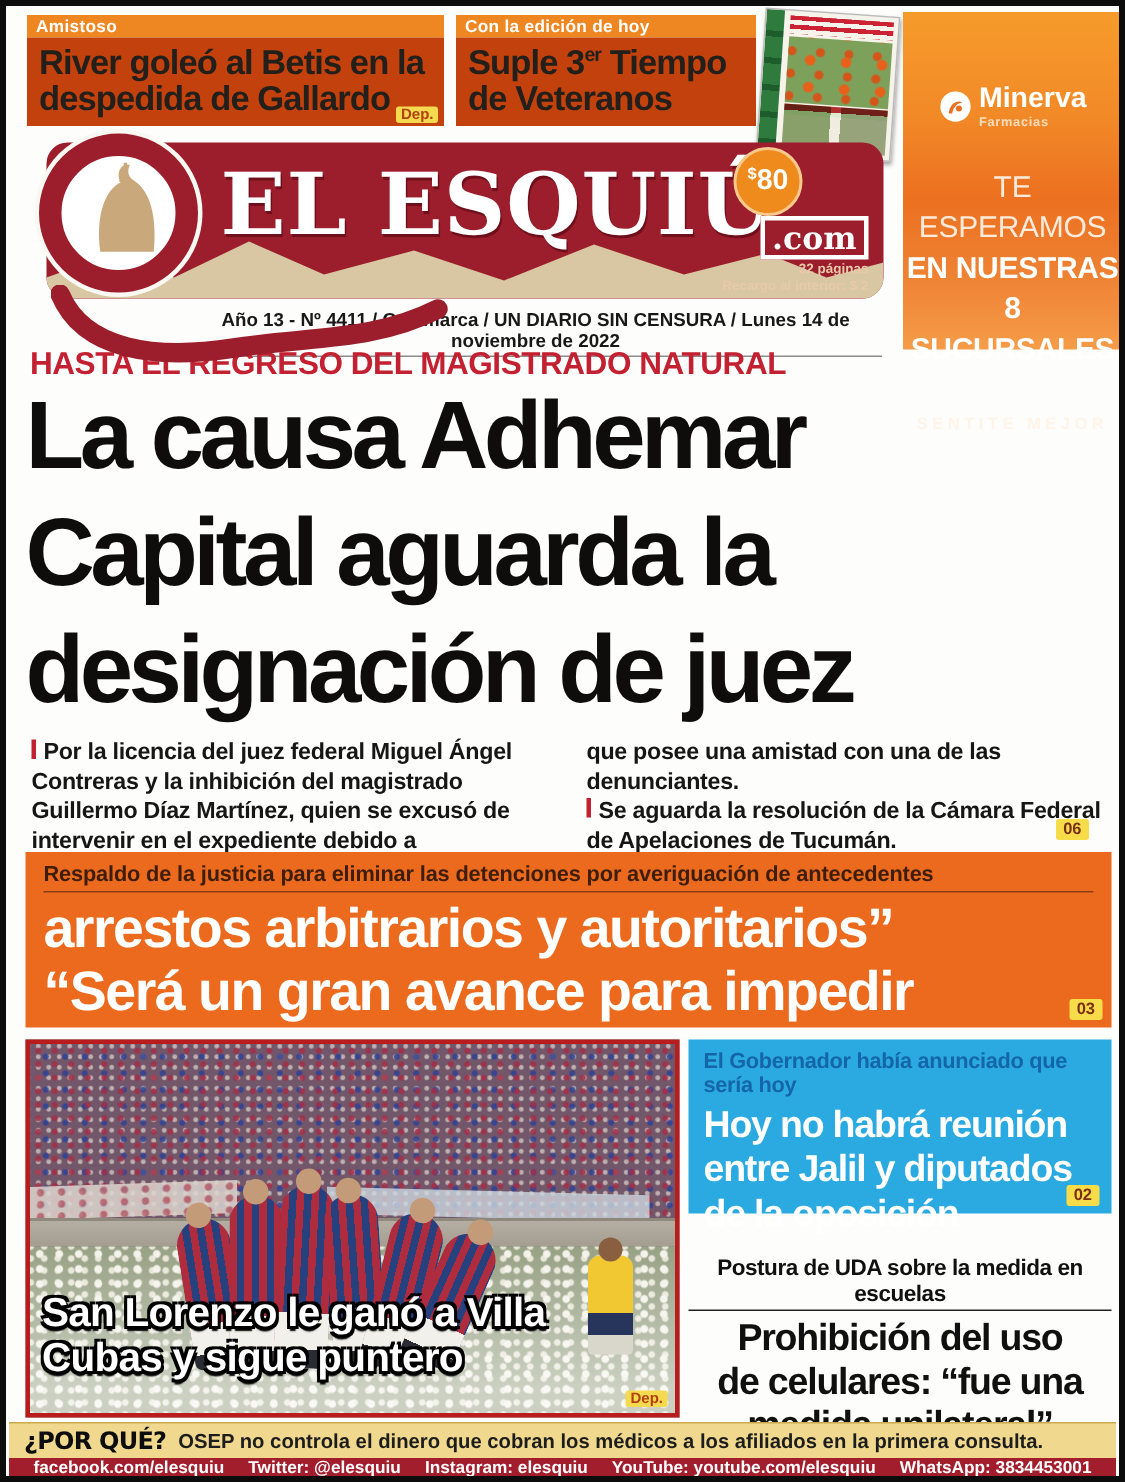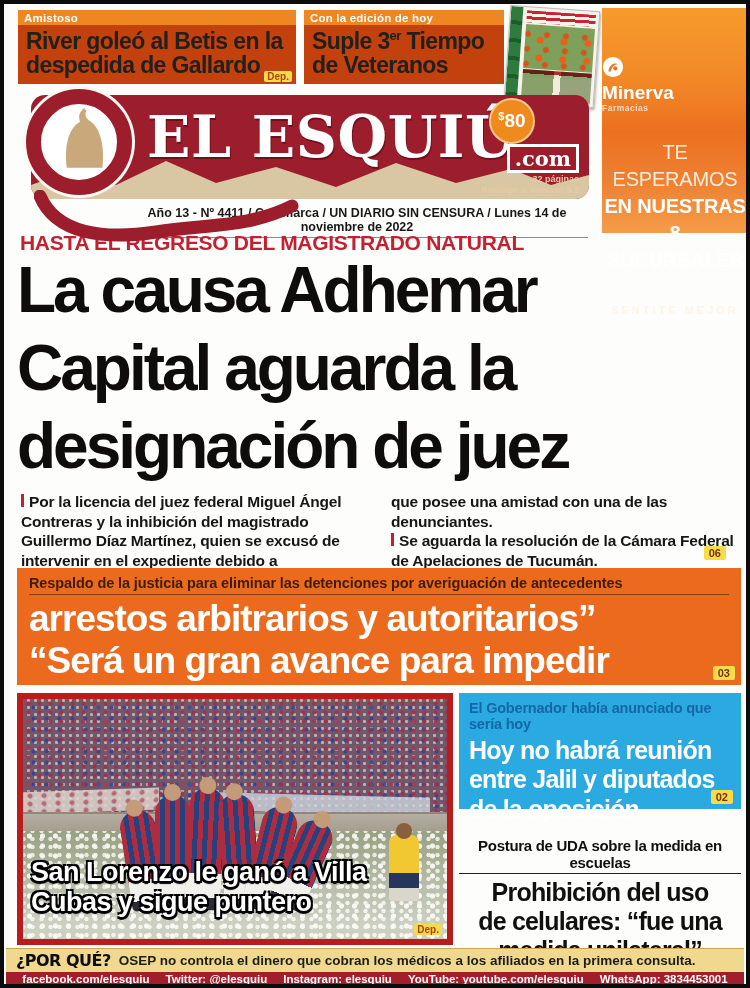--- a/index.html
+++ b/index.html
@@ -34,21 +34,21 @@
     background-image:radial-gradient(circle,#E8611B 3px,transparent 4px),
       radial-gradient(circle,#d4551a 2.5px,transparent 3.5px);
     background-size:24px 18px,19px 15px;background-position:3px 6px,12px 2px;}
   .supp-rows{position:absolute;left:16px;bottom:3px;right:3px;height:30px;
     background:linear-gradient(90deg,#8aa06a 0 45%,#f0ece0 45% 55%,#97a37b 55% 100%),
       linear-gradient(#b33 0 4px,#efe 4px 7px,transparent 7px);background-blend-mode:multiply;}
   
   .ad{position:absolute;left:598px;top:4px;width:146px;height:225px;
     background:linear-gradient(180deg,#F69B2B 0%,#F28A27 30%,#EC7020 55%,#EE8233 78%,#F59C49 100%);
     color:#fff;text-align:center;}
-  .ad-logo-row{margin-top:48px;display:flex;justify-content:center;gap:5px;flex-direction:column;}
+  .ad-logo-row{margin-top:48px;display:flex;align-items:center;justify-content:center;gap:5px;}
   .ad-logo-icon{width:22px;height:22px;}
   .ad-brand{font-size:19px;font-weight:bold;line-height:1;text-align:left;}
   .ad-brand-sub{font-size:8.5px;color:rgba(255,244,230,.8);font-weight:bold;text-align:left;
     margin-top:1px;letter-spacing:.5px;}
   .ad-lines{margin-top:26px;font-size:20px;line-height:1.35;letter-spacing:-0.2px;}
   .ad-line-light{color:rgba(255,250,244,.88);font-weight:normal;}
   .ad-line-bold{font-weight:bold;}
   .ad-tagline{margin-top:30px;font-size:11px;font-weight:bold;letter-spacing:3px;
     color:rgba(255,243,228,.9);}
   
@@ -94,21 +94,21 @@
   
   .quote-box{position:absolute;left:13px;top:564px;width:724px;height:117px;
     background:#EB6A1E;padding:7px 12px 6px;}
   .quote-kicker{color:#3E1D09;font-weight:bold;font-size:14.5px;letter-spacing:-0.1px;
     padding-bottom:3px;border-bottom:1px solid rgba(62,24,5,.55);}
   .quote-headline{margin-top:3px;color:#fff;font-weight:bold;font-size:37px;
     line-height:1.13;letter-spacing:-1px;}
   .badge-quote{position:absolute;right:6px;bottom:5px;}
   
   .photo{position:absolute;left:13px;top:689px;width:436px;height:252px;
-    border:6px solid #b91c1c;background:#737373;overflow:hidden;}
+    border:3px solid #b91c1c;background:#737373;overflow:hidden;}
   .photo-crowd{position:absolute;left:0;top:0;width:100%;height:47%;
     background-color:#72566A;
     background-image:
       radial-gradient(circle,rgba(165,45,70,.85) 1.6px,transparent 2.4px),
       radial-gradient(circle,rgba(45,65,150,.85) 1.6px,transparent 2.4px),
       radial-gradient(circle,rgba(232,226,214,.65) 1.2px,transparent 2px);
     background-size:11px 9px,13px 11px,7px 7px;
     background-position:0 0,4px 3px,2px 5px;}
   .photo-banner1{position:absolute;left:0;top:38%;width:32%;height:22px;
     background:#ded6ce;opacity:.85;transform:skewY(-2deg);

